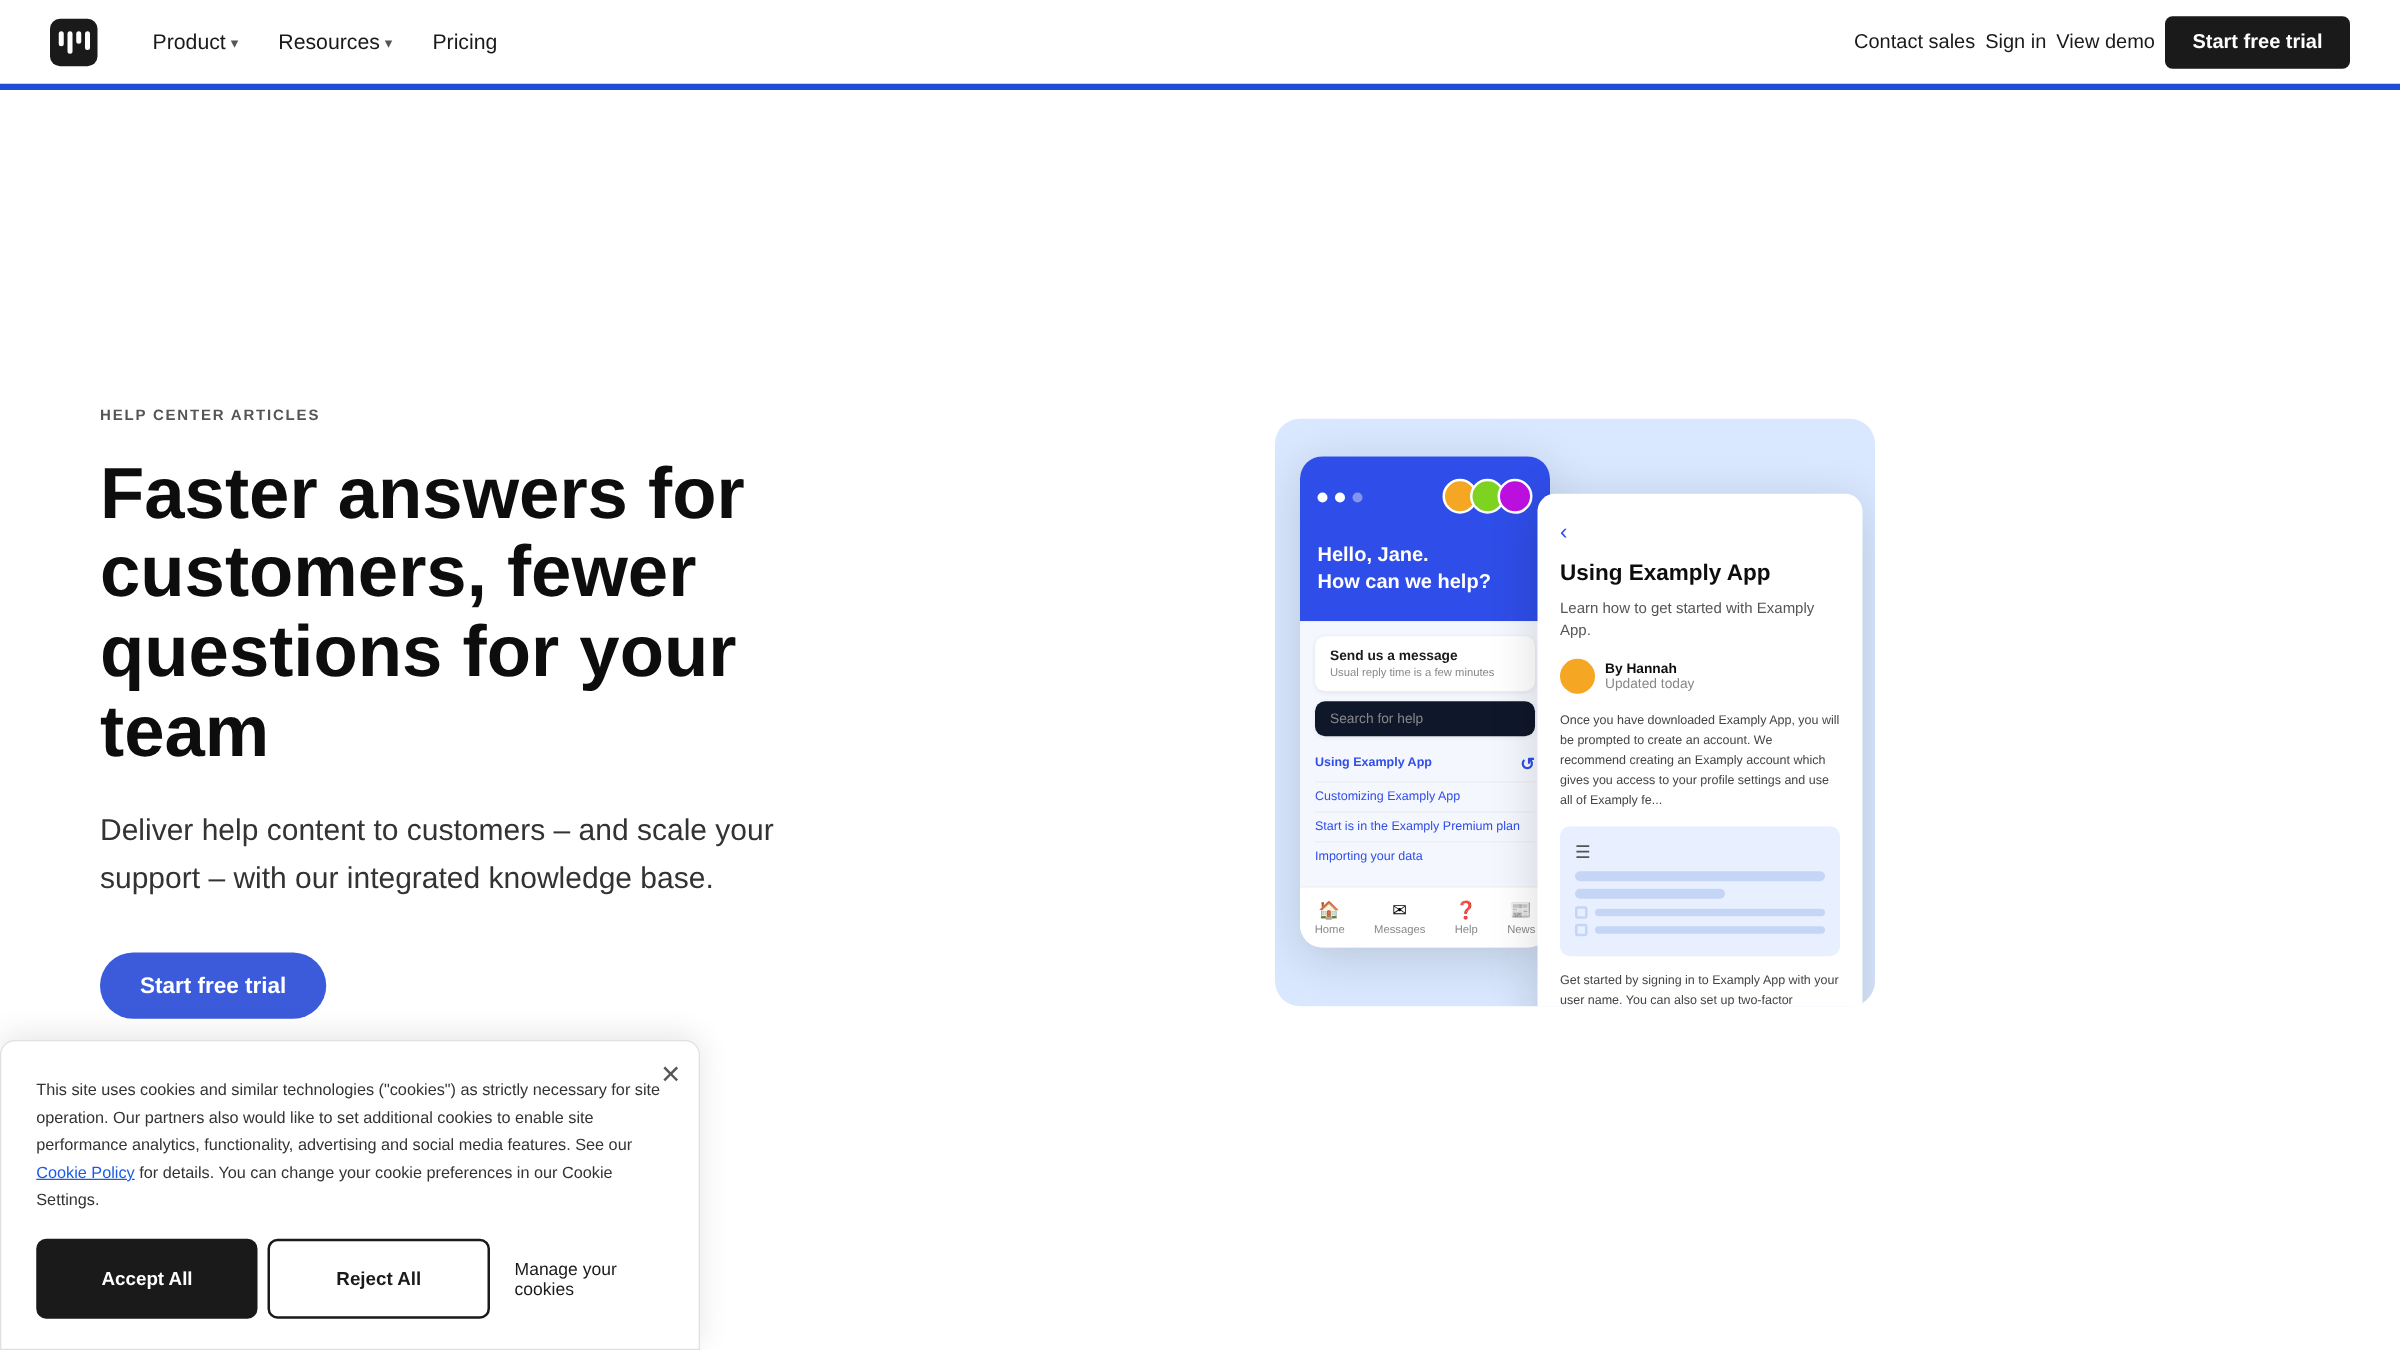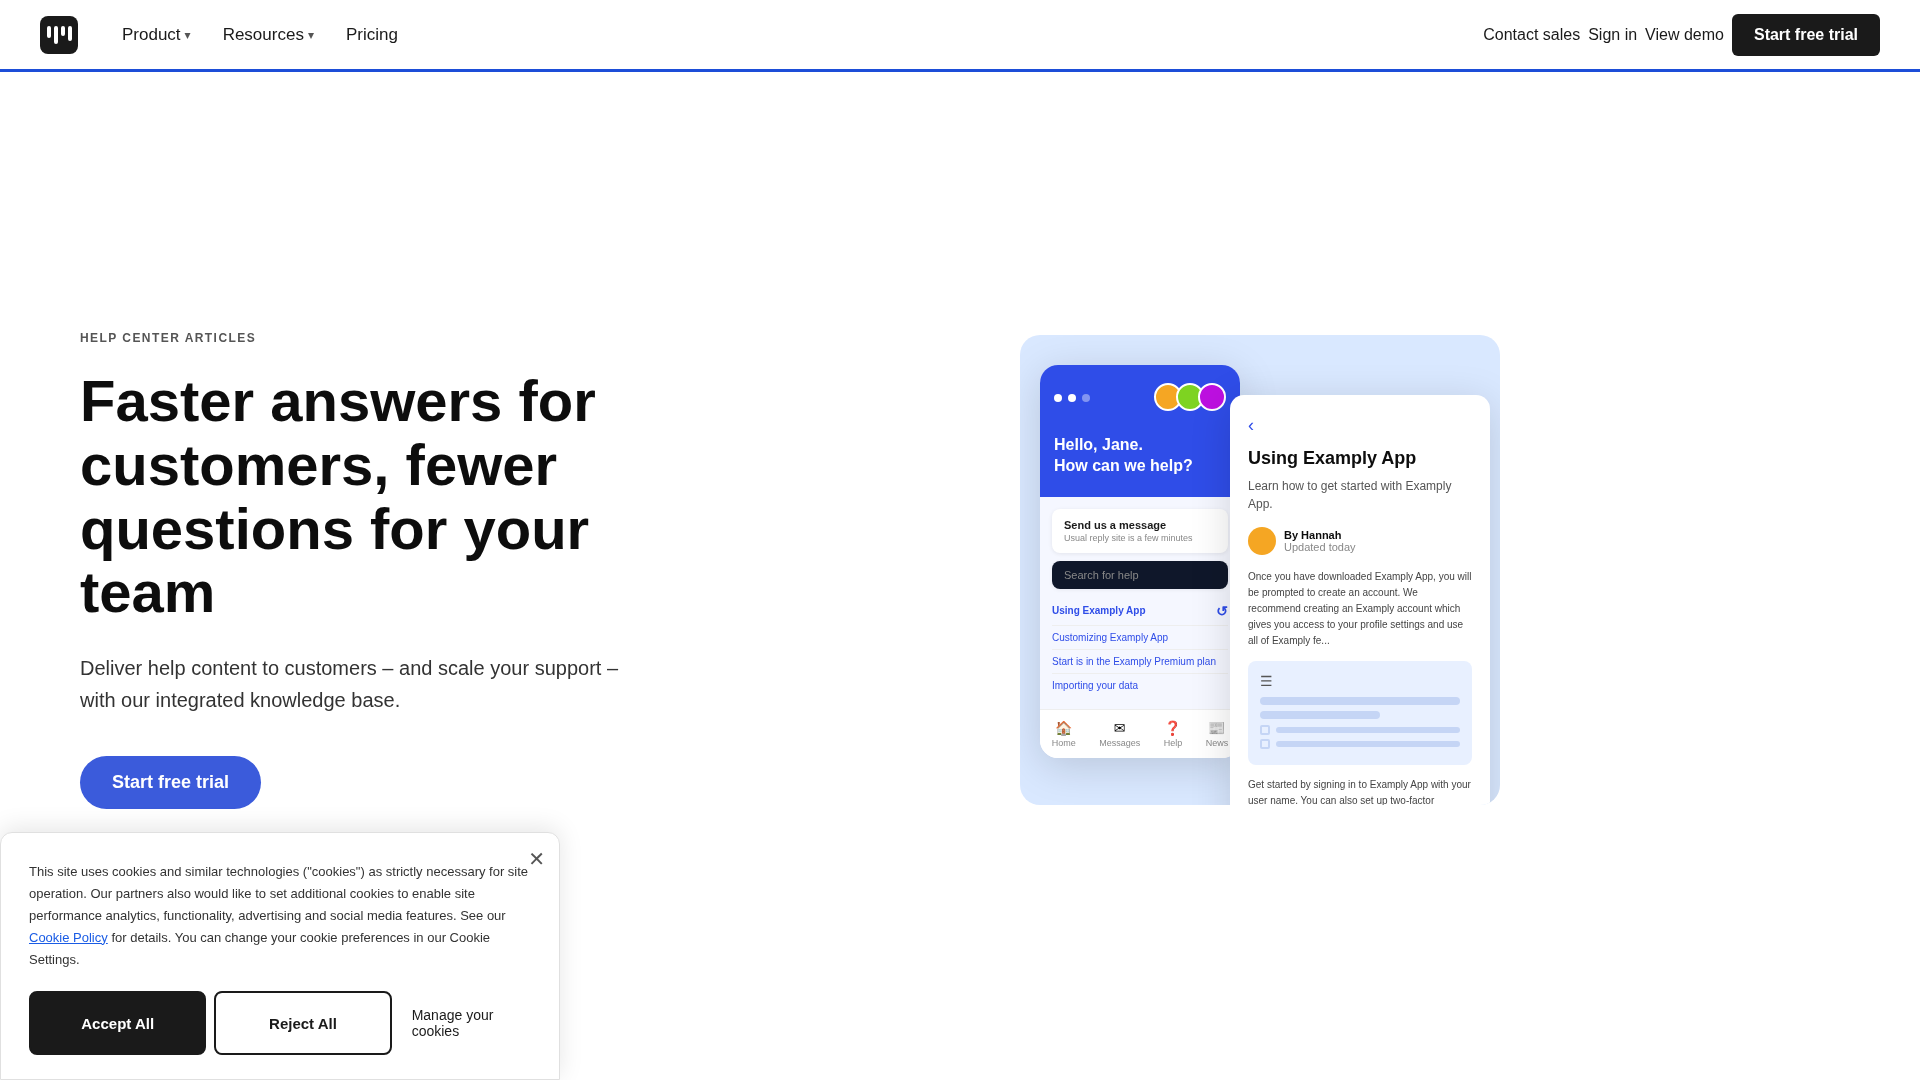--- a/index.html
+++ b/index.html
@@ -1,21 +1,21 @@
 <!DOCTYPE html>
 <html><head>
   <meta charset="utf-8">
   <style>
     * { margin: 0; padding: 0; box-sizing: border-box; }
     body { font-family: -apple-system, BlinkMacSystemFont, 'Segoe UI', Helvetica, Arial, sans-serif; background: #fff; overflow-x: hidden; }
 
     
     nav {
       display: flex; align-items: center; justify-content: space-between;
-      padding: 0 40px; height: 72px; border-bottom: 3px solid #1d4ed8;
+      padding: 0 40px; height: 72px; border-bottom: 5px solid #1d4ed8;
       position: fixed; top: 0; left: 0; right: 0; background: #fff; z-index: 100;
     }
     .nav-left { display: flex; align-items: center; gap: 32px; }
     .logo { display: flex; align-items: center; gap: 10px; }
     .logo-icon {
       width: 38px; height: 38px; background: #1a1a1a; border-radius: 8px;
       display: flex; align-items: center; justify-content: center;
     }
     .logo-bars { display: flex; gap: 3px; }
     .logo-bar { width: 4px; border-radius: 2px; background: #fff; }
@@ -45,21 +45,21 @@
     .hero-left { max-width: 560px; }
     .hero-eyebrow {
       font-size: 12px; font-weight: 700; letter-spacing: 0.12em;
       color: #555; text-transform: uppercase; margin-bottom: 24px;
     }
     .hero-title {
       font-size: 58px; font-weight: 800; color: #0d0d0d; line-height: 1.1;
       margin-bottom: 28px;
     }
     .hero-subtitle {
-      font-size: 20px; color: #333; line-height: 1.6; margin-bottom: 40px;
+      font-size: 24px; color: #333; line-height: 1.6; margin-bottom: 40px;
     }
     .btn-trial-hero {
       background: #3b5bdb; color: #fff; border: none; border-radius: 50px;
       padding: 16px 32px; font-size: 18px; font-weight: 600; cursor: pointer;
     }
 
     
     .hero-right { flex: 1; display: flex; justify-content: center; align-items: center; position: relative; min-width: 500px; }
     .hero-illustration {
       background: #d9e8ff; border-radius: 20px;
@@ -225,21 +225,21 @@
               <div class="avatar-circle" style="background:#f5a623;"></div>
               <div class="avatar-circle" style="background:#7ed321;"></div>
               <div class="avatar-circle" style="background:#bd10e0;"></div>
             </div>
           </div>
           <div class="phone-greeting">Hello, Jane.<br>How can we help?</div>
         </div>
         <div class="phone-body">
           <div class="phone-msg-box">
             <div class="phone-msg-title">Send us a message</div>
-            <div class="phone-msg-sub">Usual reply site is a few minutes</div>
+            <div class="phone-msg-sub">Usual reply time is a few minutes</div>
           </div>
           <div class="phone-search-box">Search for help</div>
           <div class="phone-list-item active-item">
             <span>Using Examply App</span>
             <span style="font-size:14px;">↺</span>
           </div>
           <div class="phone-list-item">
             <span>Customizing Examply App</span>
           </div>
           <div class="phone-list-item">

